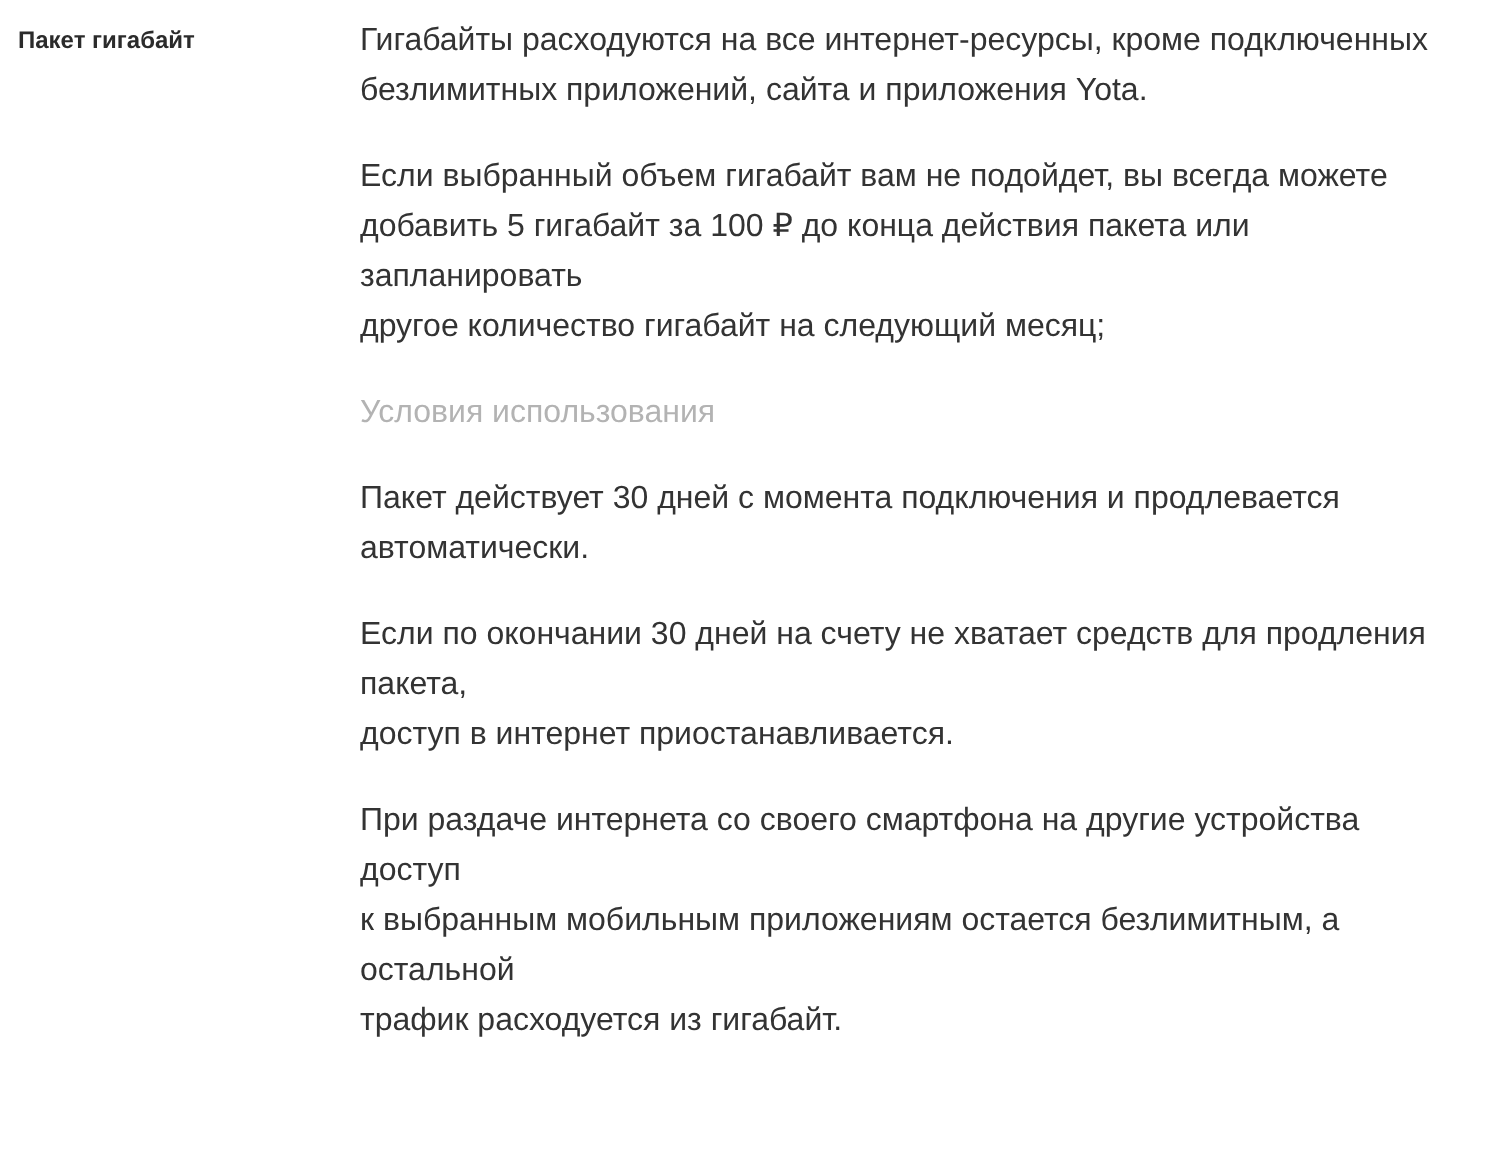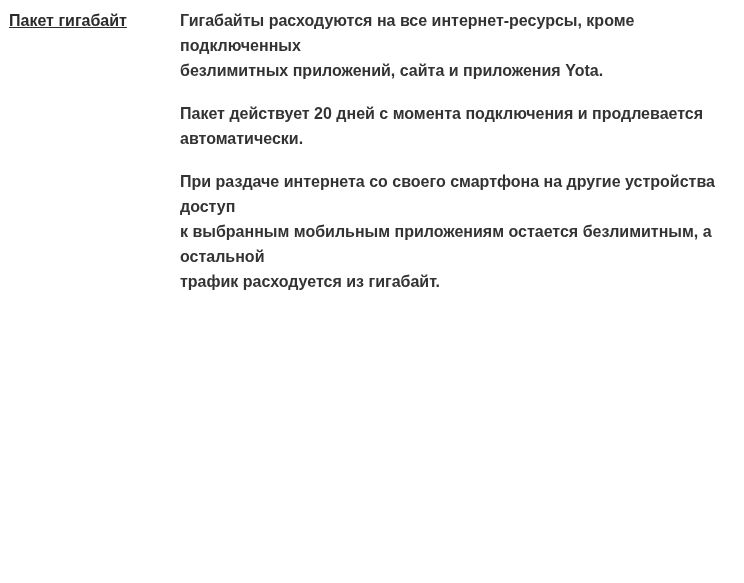--- a/index.html
+++ b/index.html
@@ -30,51 +30,55 @@
     width: 744px;
   }
   .term-col {
     width: 180px;
     flex: 0 0 180px;
     padding-left: 9px;
   }
   .term {
     font-weight: 700;
     color: var(--heading);
-    font-size: 16px;
+    font-size: 12px;
     line-height: 25px;
-    text-decoration: underline;
   }
   .definition-col {
     flex: 1 1 auto;
     min-width: 0;
     padding-right: 14px;
   }
   .definition-col p {
     margin: 0 0 18px 0;
     white-space: pre-line;
     color: var(--text);
-    font-weight: bold;
   }
   .definition-col p.subheading {
     color: var(--subheading);
   }
   .definition-col p:last-child {
     margin-bottom: 0;
   }
 </style>
 </head>
 <body>
 
 <div class="row">
   <div class="term-col">
     <div class="term">Пакет гигабайт</div>
   </div>
   <div class="definition-col">
     <p>Гигабайты расходуются на все интернет-ресурсы, кроме подключенных
 безлимитных приложений, сайта и приложения Yota.</p>
-    <p>Пакет действует 20 дней с момента подключения и продлевается
+    <p>Если выбранный объем гигабайт вам не подойдет, вы всегда можете
+добавить 5 гигабайт за 100 ₽ до конца действия пакета или запланировать
+другое количество гигабайт на следующий месяц;</p>
+    <p class="subheading">Условия использования</p>
+    <p>Пакет действует 30 дней с момента подключения и продлевается
 автоматически.</p>
+    <p>Если по окончании 30 дней на счету не хватает средств для продления пакета,
+доступ в интернет приостанавливается.</p>
     <p>При раздаче интернета со своего смартфона на другие устройства доступ
 к выбранным мобильным приложениям остается безлимитным, а остальной
 трафик расходуется из гигабайт.</p>
   </div>
 </div>
 
 </body></html>

